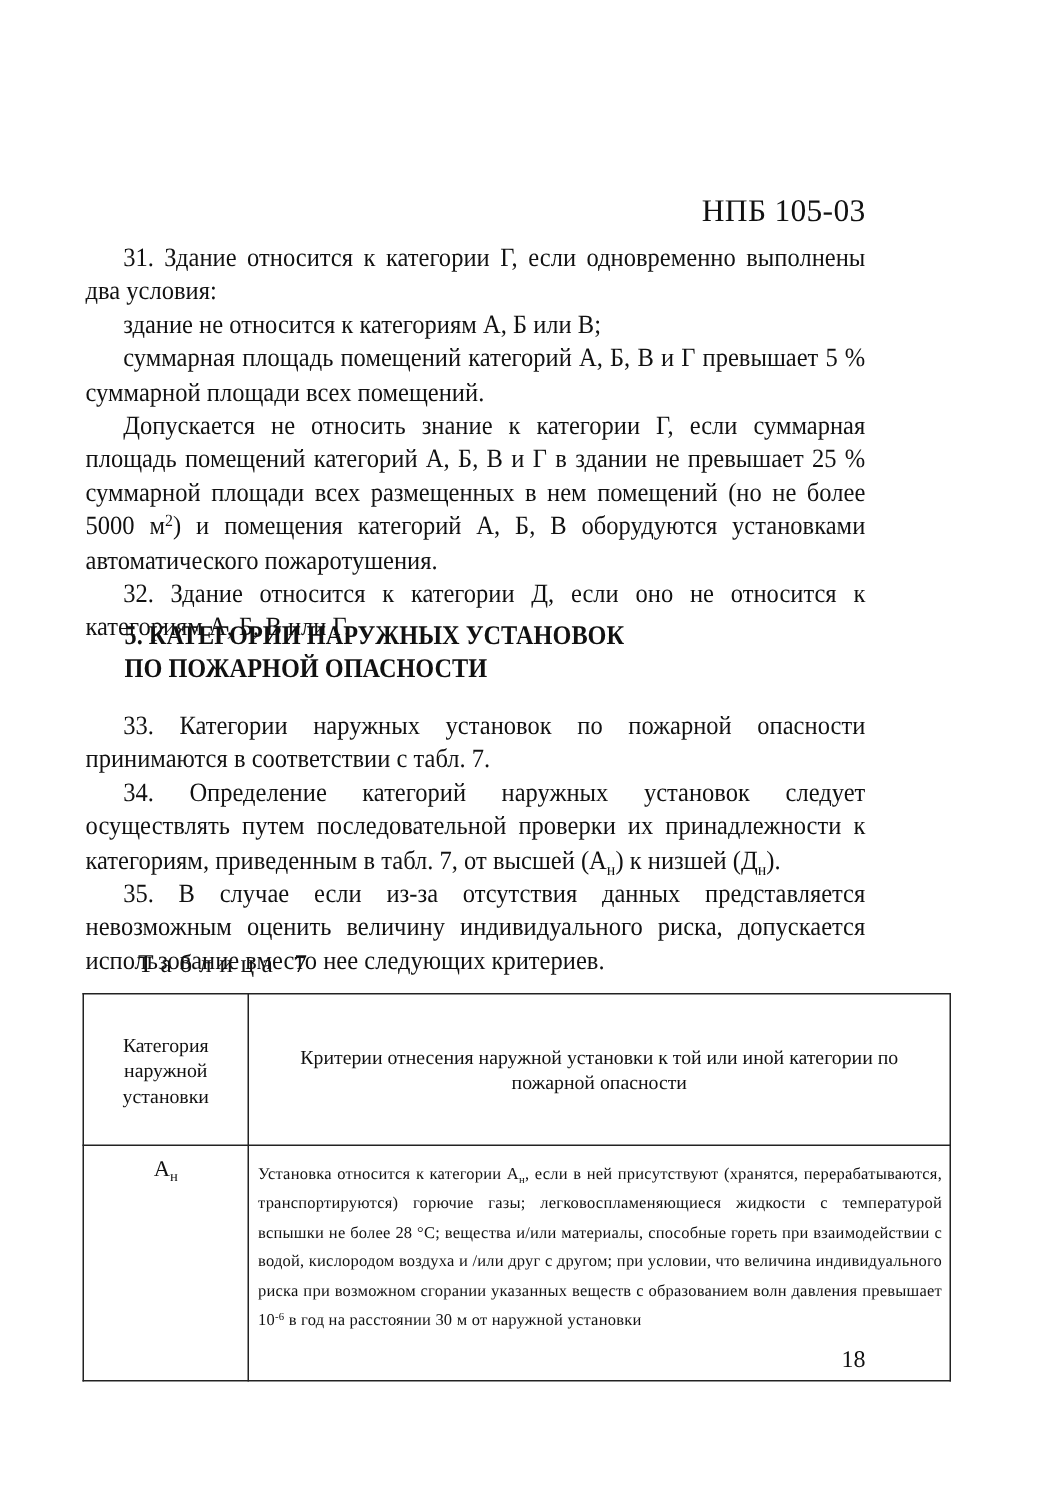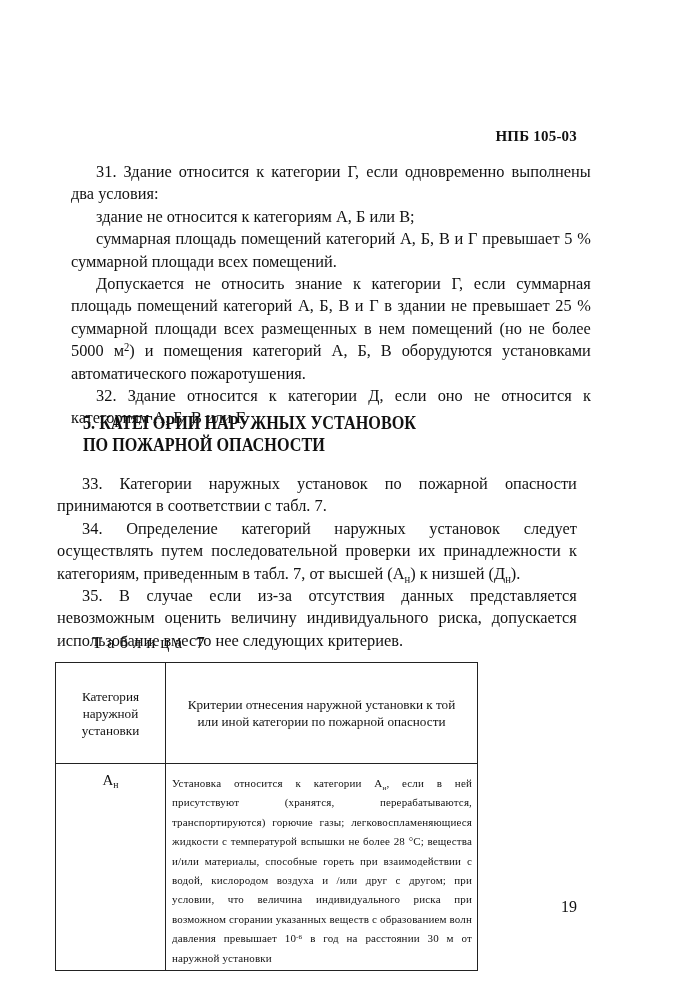--- a/index.html
+++ b/index.html
@@ -3,26 +3,26 @@
   <meta charset="utf-8">
   <style>
     html, body { margin: 0; padding: 0; background: #ffffff; }
     body {
       width: 700px; height: 991px; position: relative; overflow: hidden;
       font-family: "Liberation Serif", "DejaVu Serif", serif;
       color: #111111;
     }
     .page-header {
       position: absolute; top: 128px; right: 123px;
-      font-weight: bold; font-size: 15px; letter-spacing: 0.2px;
+      font-weight: normal; font-size: 21px; letter-spacing: 0.2px;
     }
     .body-text {
       position: absolute; left: 57px; top: 160px; width: 520px;
       font-family: "Liberation Sans Narrow", "Liberation Serif", serif;
-      font-size: 17.6px; line-height: 22.4px; margin-left: 14px;
+      font-size: 17.6px; line-height: 22.4px;
     }
     .body-text p {
       margin: 0; text-align: justify; text-indent: 27px;
       transform: scaleX(0.93); transform-origin: left top; width: 559px;
     }
     .section-title {
       position: absolute; left: 57px; top: 412px; width: 520px;
       text-align: left; font-weight: bold; font-size: 18px; line-height: 22px;
     }
     .section-title div { transform: scaleX(0.9); }
@@ -34,21 +34,21 @@
       margin: 0; text-align: justify; text-indent: 27px;
       transform: scaleX(0.93); transform-origin: left top; width: 559px;
     }
     sub { font-size: 0.65em; vertical-align: -0.35em; line-height: 0; }
     sup { font-size: 0.65em; vertical-align: 0.45em; line-height: 0; }
     .table-caption {
       position: absolute; left: 57px; top: 633px;
       font-size: 17px; letter-spacing: 5px; margin-left: 35px;
     }
     table.criteria {
-      position: absolute; left: 55px; top: 662px; width: 423px;
+      position: absolute; left: 55px; top: 662px; width: 579px;
       border-collapse: collapse; table-layout: fixed;
       font-family: "Liberation Serif", "DejaVu Serif", serif;
     }
     table.criteria td, table.criteria th {
       border: 1.5px solid #222222; vertical-align: top; padding: 0;
     }
     table.criteria th {
       font-weight: normal; font-size: 13.2px; line-height: 17px;
       height: 60px; vertical-align: middle; text-align: center;
     }
@@ -101,13 +101,13 @@
     <th class="th-cat">Категория наружной установки</th>
     <th class="th-crit">Критерии отнесения наружной установки к той или иной категории по пожарной опасности</th>
   </tr>
   <tr>
     <td class="cat-cell"><span>А</span><sub>н</sub></td>
     <td class="crit-cell"><span>Установка относится к категории А</span><sub>н</sub><span>, если в ней присутствуют (хранятся, перерабатываются, транспортируются) горючие газы; легковоспламеняющиеся жидкости с температурой вспышки не более 28 °С; вещества и/или материалы, способные гореть при взаимодействии с водой, кислородом воздуха и /или друг с другом; при условии, что величина индивидуального риска при возможном сгорании указанных веществ с образованием волн давления превышает 10</span><sup>-6</sup><span> в год на расстоянии 30 м от наружной установки</span></td>
   </tr>
 </tbody>
   </table>
 
-<div class="page-number">19</div>
+<div class="page-number">18</div>
 
 </body></html>

